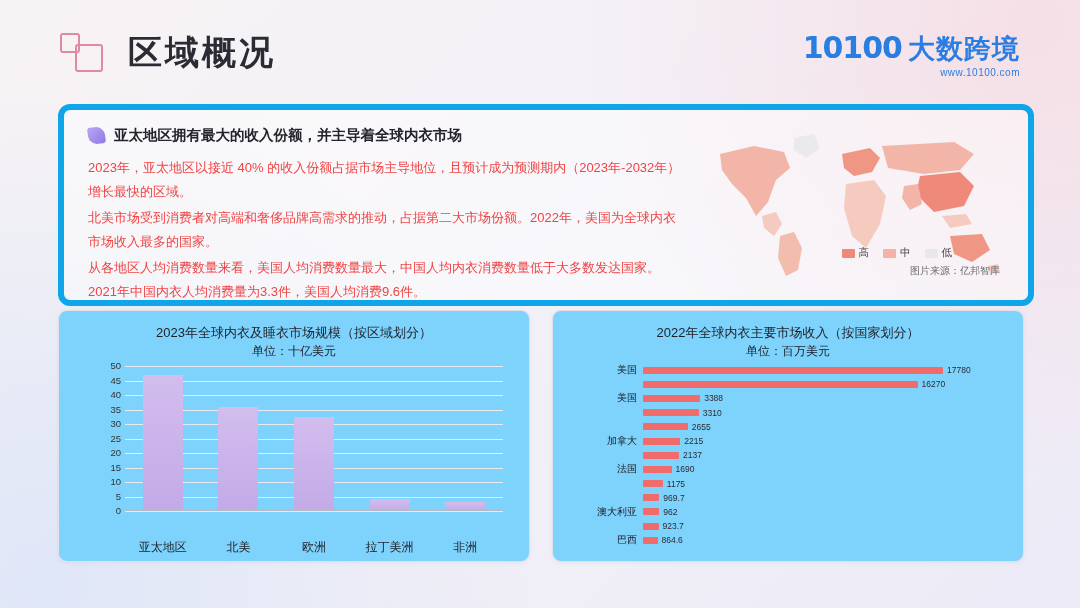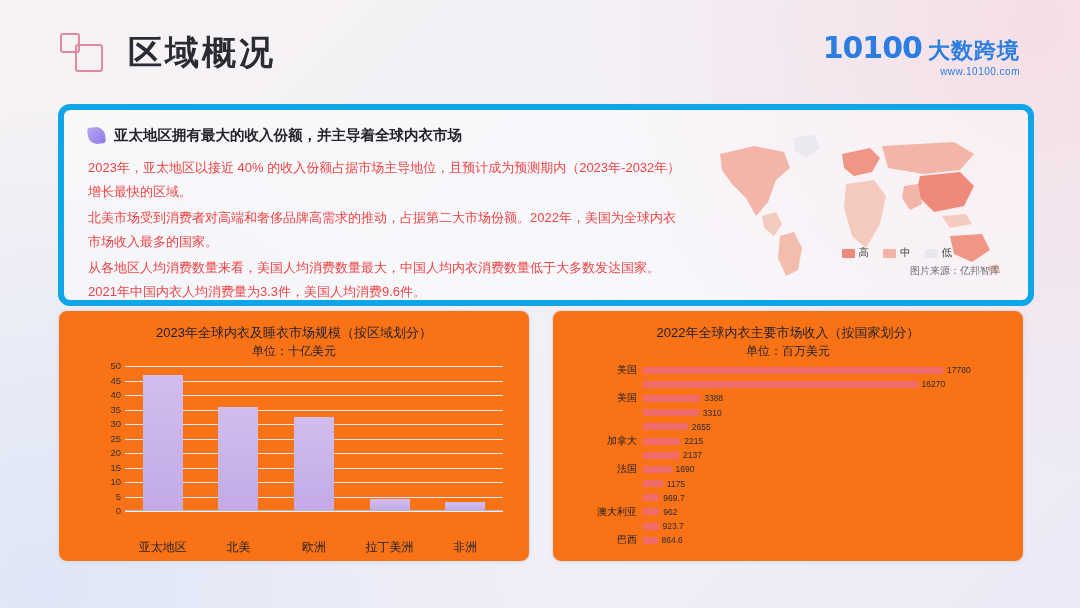--- a/index.html
+++ b/index.html
@@ -18,21 +18,21 @@
   .hdr{position:absolute;left:60px;top:30px;display:flex;align-items:center;gap:22px;}
   .hdr-mark{width:46px;height:40px;position:relative;}
   .hdr-mark .sq{position:absolute;border:2.5px solid #e08aa0;border-radius:3px;}
   .hdr-mark .sq1{width:16px;height:16px;left:0;top:0;}
   .hdr-mark .sq2{width:24px;height:24px;left:15px;top:11px;}
   .hdr-title{font-size:34px;font-weight:bold;color:#2b2b33;letter-spacing:3px;}
 
   .logo{position:absolute;right:38px;top:30px;text-align:right;}
   .logo-row{display:flex;align-items:baseline;gap:6px;justify-content:flex-end;}
   .logo-num{font-size:30px;font-weight:bold;color:#2a7de1;letter-spacing:-1px;font-family:"DejaVu Sans",sans-serif;}
-  .logo-txt{font-size:22px;font-weight:bold;color:#2a7de1;letter-spacing:1px;}
+  .logo-txt{font-size:27px;font-weight:bold;color:#2a7de1;letter-spacing:1px;}
   .logo-url{font-size:10px;color:#2a7de1;margin-top:0;letter-spacing:.5px;}
 
   
   .panel{
     position:absolute;left:58px;top:104px;width:964px;height:190px;
     border:6px solid #0ea5e9;border-radius:12px;background:rgba(255,255,255,0.45);
   }
   .panel-head{position:absolute;left:24px;top:16px;display:flex;align-items:center;gap:9px;}
   .gem{width:17px;height:17px;background:linear-gradient(140deg,#b9a6f0,#8f79e8);
        border-radius:3px 9px 3px 9px;transform:rotate(-8deg);}
@@ -41,21 +41,21 @@
   .panel-body p{margin:0 0 2px 0;}
 
   
   .map-wrap{position:absolute;right:16px;top:14px;width:310px;height:160px;}
   .map-legend{position:absolute;right:60px;bottom:24px;display:flex;gap:14px;align-items:center;font-size:10.5px;color:#444;}
   .lg{display:flex;align-items:center;gap:4px;}
   .lg i{width:13px;height:9px;display:inline-block;border-radius:1px;}
   .src-map{position:absolute;right:12px;bottom:6px;font-size:10px;color:#6a6a72;}
 
   
-  .card{position:absolute;background:#f97316;border:1px solid #e3e0ee;border-radius:9px;
+  .card{position:absolute;background:#7dd3fc;border:1px solid #e3e0ee;border-radius:9px;
         box-shadow:0 1px 4px rgba(120,110,160,.08);}
   .card1{left:58px;top:310px;width:470px;height:250px;}
   .card2{left:552px;top:310px;width:470px;height:250px;}
   .card-title{text-align:center;font-size:13px;color:#1f1f28;margin-top:12px;line-height:1.55;}
   .card-sub{text-align:center;font-size:12px;color:#1f1f28;}
 
   
   .c1-plot{position:absolute;left:66px;top:55px;width:378px;height:145px;}
   .c1-yaxis{position:absolute;left:0;top:0;width:100%;height:100%;}
   .c1-ytick{position:absolute;left:-30px;width:26px;text-align:right;font-size:9.5px;color:#333;transform:translateY(-6px);}

